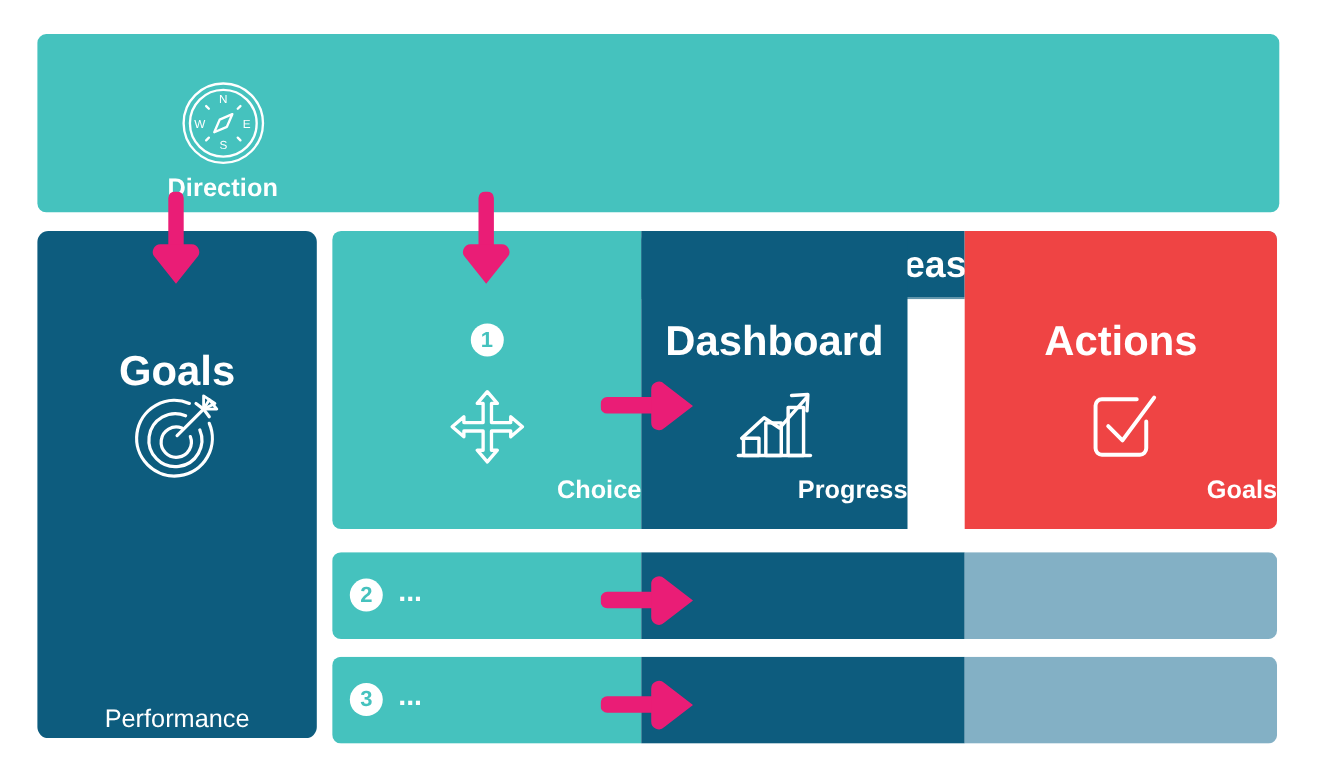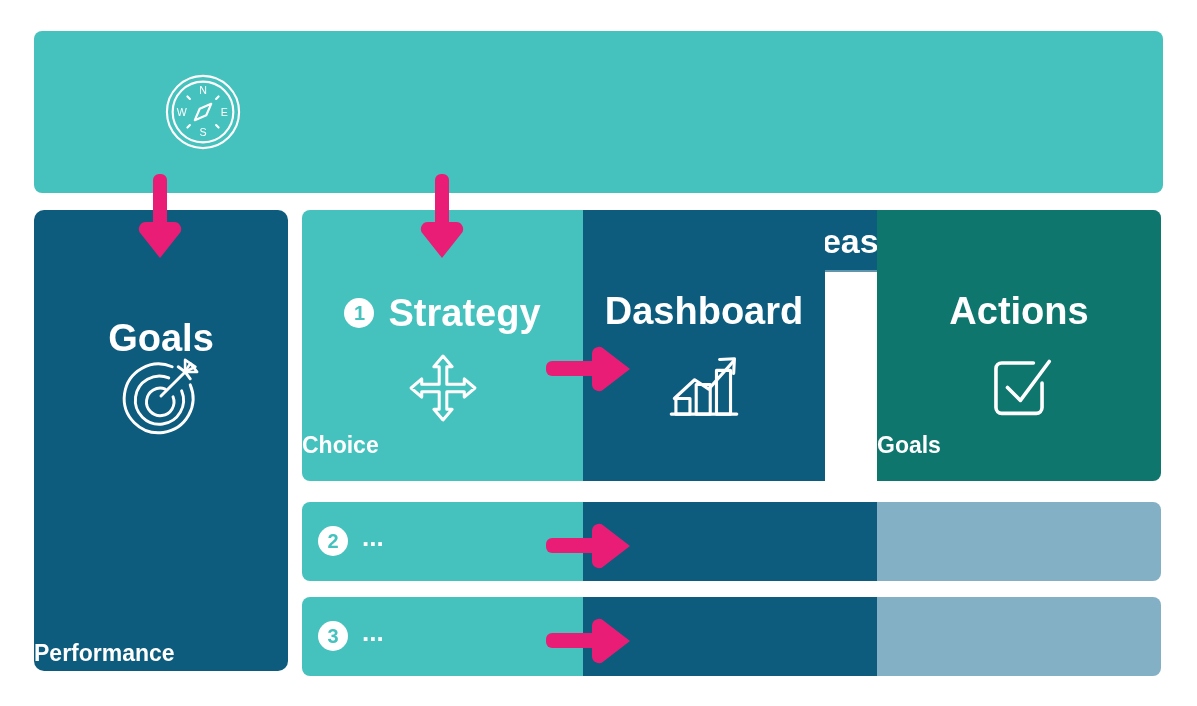--- a/index.html
+++ b/index.html
@@ -87,24 +87,24 @@
   #goals-icon-wrap {
     position: absolute;
     left: 0; right: 0;
     top: 143px;
     text-align: center;
   }
   #goals-sublabel {
     position: absolute;
     left: 0; right: 0;
     top: 430px;
-    text-align: left;
+    text-align: center;
     color: #ffffff;
     font-size: 23px;
-    font-weight: bold;
+    font-weight: normal;
   }
 
   
   #measures-header {
     left: 583px;
     top: 210px;
     width: 578px;
     height: 62px;
     border-radius: 8px 8px 0 0;
     overflow: hidden;
@@ -156,21 +156,21 @@
   #row-1 .cell-dashboard {
     position: absolute;
     left: 281px; top: 0;
     width: 242px; height: 271px;
     background: #0d5c7e;
   }
   #row-1 .cell-actions {
     position: absolute;
     left: 575px; top: 0;
     width: 284px; height: 271px;
-    background: #0f766e;
+    background: #ef4444;
   }
 
   .cell-title {
     position: absolute;
     left: 0; right: 0;
     top: 82px;
     text-align: center;
     color: #ffffff;
     font-size: 38px;
     font-weight: bold;
@@ -179,21 +179,21 @@
   .cell-icon {
     position: absolute;
     left: 0; right: 0;
     top: 140px;
     text-align: center;
   }
   .cell-sublabel {
     position: absolute;
     left: 0; right: 0;
     top: 222px;
-    text-align: left;
+    text-align: right;
     color: #ffffff;
     font-size: 23px;
     font-weight: bold;
   }
 
   
   #strategy-head {
     position: absolute;
     left: 0; right: 0;
     top: 84px;
@@ -291,20 +291,21 @@
           <circle cx="50" cy="50" r="44"></circle>
           <circle cx="50" cy="50" r="37"></circle>
           <path d="M60 40 L46 46 L40 60 L54 54 Z"></path>
           <text x="50" y="28" font-size="13" font-family="Liberation Sans, sans-serif" fill="#ffffff" stroke="none" text-anchor="middle">N</text>
           <text x="50" y="79" font-size="13" font-family="Liberation Sans, sans-serif" fill="#ffffff" stroke="none" text-anchor="middle">S</text>
           <text x="76" y="55" font-size="13" font-family="Liberation Sans, sans-serif" fill="#ffffff" stroke="none" text-anchor="middle">E</text>
           <text x="24" y="55" font-size="13" font-family="Liberation Sans, sans-serif" fill="#ffffff" stroke="none" text-anchor="middle">W</text>
           <path d="M31 31 L34 34 M69 31 L66 34 M31 69 L34 66 M69 69 L66 66"></path>
         </svg>
       </span>
+      <div id="objective-sublabel">Direction</div>
     </div>
   </div>
 
   <div class="block" id="goals-panel">
     <div id="goals-title">Goals</div>
     <div id="goals-icon-wrap">
       <svg width="86" height="86" viewBox="0 0 100 100" fill="none" stroke="#ffffff" stroke-width="3.4" stroke-linecap="round" stroke-linejoin="round">
         <path d="M84 37a40 40 0 1 1-21-21"></path>
         <path d="M74 44a28 28 0 1 1-15-15"></path>
         <path d="M64 51a16 16 0 1 1-9-9"></path>
@@ -322,21 +323,20 @@
     <div class="mh-light"></div>
     <div id="measures-title">Measures</div>
     <div class="mh-divider"></div>
   </div>
 
   <div class="block" id="row-1">
 
     <div class="cell-strategy">
       <div id="strategy-head">
         <span class="num-badge">1</span>
-        <span id="strategy-title">Strategy</span>
       </div>
       <div class="cell-icon">
         <svg width="76" height="76" viewBox="0 0 100 100" fill="none" stroke="#ffffff" stroke-width="4" stroke-linecap="round" stroke-linejoin="round">
           <path d="M50 8 L62 22 L55 22 L55 45 L78 45 L78 38 L92 50 L78 62 L78 55 L55 55
                    L55 78 L62 78 L50 92 L38 78 L45 78 L45 55 L22 55 L22 62 L8 50 L22 38
                    L22 45 L45 45 L45 22 L38 22 Z"></path>
         </svg>
       </div>
       <div class="cell-sublabel">Choice</div>
     </div>
@@ -346,20 +346,21 @@
       <div class="cell-icon">
         <svg width="78" height="72" viewBox="0 0 100 92" fill="none" stroke="#ffffff" stroke-width="4" stroke-linecap="round" stroke-linejoin="round">
           <path d="M8 82 L92 82"></path>
           <rect x="14" y="62" width="18" height="20"></rect>
           <rect x="40" y="44" width="18" height="38"></rect>
           <rect x="66" y="26" width="18" height="56"></rect>
           <path d="M12 62 L38 38 L56 50 L88 14"></path>
           <path d="M70 12 L89 11 L88 30"></path>
         </svg>
       </div>
+      <div class="cell-sublabel">Progress</div>
     </div>
 
     <div class="cell-actions">
       <div class="cell-title">Actions</div>
       <div class="cell-icon">
         <svg width="72" height="72" viewBox="0 0 100 100" fill="none" stroke="#ffffff" stroke-width="5" stroke-linecap="round" stroke-linejoin="round">
           <path d="M82 46 L82 80 a8 8 0 0 1 -8 8 L26 88 a8 8 0 0 1 -8 -8 L18 26
                    a8 8 0 0 1 8 -8 L70 18"></path>
           <path d="M34 52 L52 70 L92 16"></path>
         </svg>

